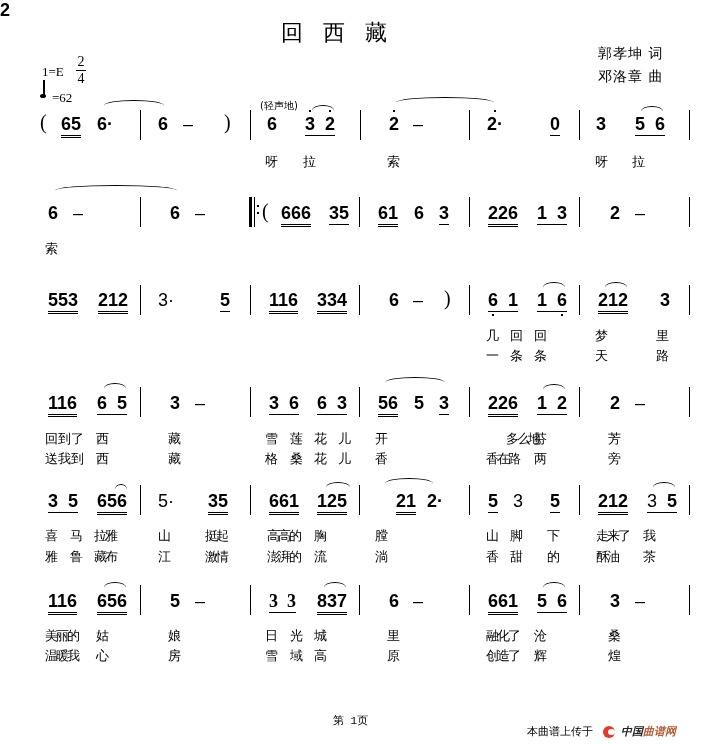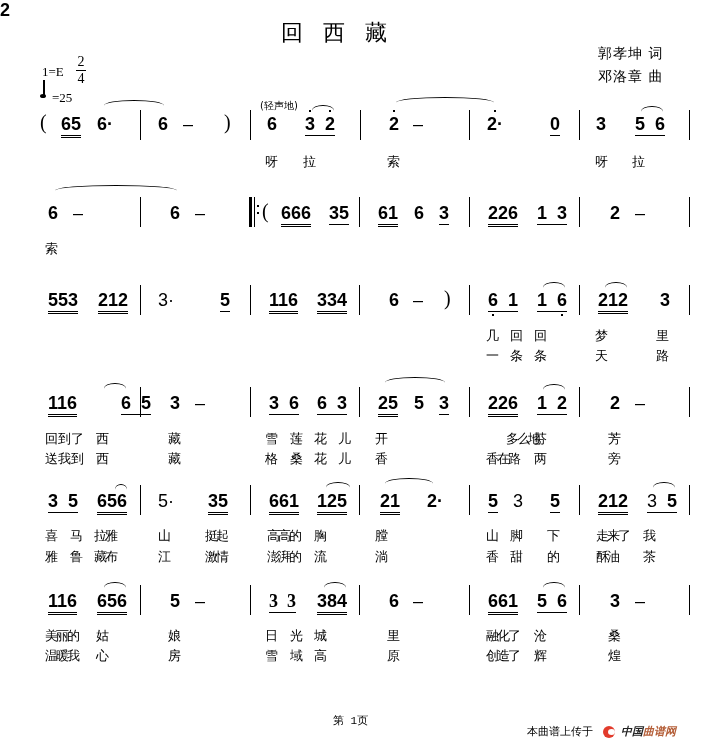--- a/index.html
+++ b/index.html
@@ -34,21 +34,21 @@
 <div class="abs credit" style="left:598px;top:68px;">邓洛章 曲</div>
 
 <div class="abs meta" style="left:42px;top:64px;">1=E</div>
 <div class="abs frac" style="left:74px;top:55px;width:14px;">
   <div>2</div>
   <div class="bar"></div>
   <div>4</div>
 </div>
 <div class="abs" style="left:43px;top:80px;width:1.5px;height:16px;background:#000;"></div>
 <div class="abs" style="left:40px;top:94px;width:6px;height:4px;border-radius:50%;background:#000;"></div>
-<div class="abs meta" style="left:52px;top:90px;">=25</div>
+<div class="abs meta" style="left:52px;top:90px;">=62</div>
 
 <div>
   <span class="abs note paren" style="left:40px;top:112px;">(</span>
   <span class="abs note ul2" style="left:61px;top:114px;">65</span>
   <span class="abs note" style="left:97px;top:114px;">6·</span>
   <div class="slur" style="left:104px;top:100px;width:60px;"></div>
   <div class="barline" style="left:140px;top:110px;"></div>
   <span class="abs note" style="left:158px;top:114px;">6</span>
   <span class="abs note" style="left:183px;top:114px;font-weight:normal;">–</span>
   <span class="abs note paren" style="left:224px;top:112px;">)</span>
@@ -146,36 +146,36 @@
   <span class="abs lyric" style="left:656px;top:327px;">里</span>
   <span class="abs lyric" style="left:486px;top:347px;">一</span>
   <span class="abs lyric" style="left:510px;top:347px;">条</span>
   <span class="abs lyric" style="left:534px;top:347px;">条</span>
   <span class="abs lyric" style="left:595px;top:347px;">天</span>
   <span class="abs lyric" style="left:656px;top:347px;">路</span>
 </div>
 
 <div>
   <span class="abs note ul2" style="left:48px;top:393px;"><span class="n">116</span></span>
-  <span class="abs note ul1" style="left:97px;top:393px;margin-left:24px;">
+  <span class="abs note ul1" style="left:97px;top:393px;">
     <span class="n">6</span>&nbsp;&nbsp;<span class="n">5</span>
   </span>
   <div class="slur" style="left:104px;top:383px;width:22px;"></div>
   <div class="barline" style="left:140px;top:387px;"></div>
   <span class="abs note" style="left:170px;top:393px;">3</span>
   <span class="abs note" style="left:195px;top:393px;font-weight:normal;">–</span>
   <div class="barline" style="left:250px;top:387px;"></div>
   <span class="abs note ul1" style="left:269px;top:393px;">
     <span class="n">3</span>&nbsp;&nbsp;<span class="n">6</span>
   </span>
   <span class="abs note ul1" style="left:317px;top:393px;">
     <span class="n">6</span>&nbsp;&nbsp;<span class="n">3</span>
   </span>
   <div class="barline" style="left:359px;top:387px;"></div>
-  <span class="abs note ul2" style="left:378px;top:393px;">25</span>
+  <span class="abs note ul2" style="left:378px;top:393px;">56</span>
   <span class="abs note" style="left:414px;top:393px;">5</span>
   <span class="abs note ul1" style="left:439px;top:393px;">3</span>
   <div class="slur" style="left:385px;top:377px;width:60px;"></div>
   <div class="barline" style="left:469px;top:387px;"></div>
   <span class="abs note ul2" style="left:488px;top:393px;">226</span>
   <span class="abs note ul1" style="left:537px;top:393px;">
     <span class="n">1</span>&nbsp;&nbsp;<span class="n">2</span>
   </span>
   <div class="slur" style="left:543px;top:384px;width:22px;"></div>
   <div class="barline" style="left:579px;top:387px;"></div>
@@ -214,21 +214,21 @@
   <span class="abs note ul2" style="left:97px;top:491px;">656</span>
   <div class="slur" style="left:115px;top:484px;width:12px;"></div>
   <div class="barline" style="left:140px;top:485px;"></div>
   <span class="abs note" style="left:158px;top:491px;font-weight:normal;">5·</span>
   <span class="abs note ul2" style="left:208px;top:491px;">35</span>
   <div class="barline" style="left:250px;top:485px;"></div>
   <span class="abs note ul2" style="left:269px;top:491px;">661</span>
   <span class="abs note ul2" style="left:317px;top:491px;">125</span>
   <div class="slur" style="left:326px;top:482px;width:24px;"></div>
   <div class="barline" style="left:359px;top:485px;"></div>
-  <span class="abs note ul2" style="left:380px;top:491px;">21</span>
+  <span class="abs note ul2" style="left:396px;top:491px;">21</span>
   <span class="abs note" style="left:427px;top:491px;">2·</span>
   <div class="slur" style="left:385px;top:478px;width:48px;"></div>
   <div class="barline" style="left:469px;top:485px;"></div>
   <span class="abs note ul1" style="left:488px;top:491px;">5</span>
   <span class="abs note" style="left:513px;top:491px;font-weight:normal;">3</span>
   <span class="abs note ul1" style="left:550px;top:491px;">5</span>
   <div class="barline" style="left:579px;top:485px;"></div>
   <span class="abs note ul2" style="left:598px;top:491px;">212</span>
   <span class="abs note ul1" style="left:647px;top:491px;">
     <span class="n" style="font-weight:normal;">3</span>&nbsp;&nbsp;<span class="n">5</span>
@@ -268,21 +268,21 @@
   <span class="abs note ul2" style="left:48px;top:591px;">116</span>
   <span class="abs note ul2" style="left:97px;top:591px;">656</span>
   <div class="slur" style="left:104px;top:582px;width:22px;"></div>
   <div class="barline" style="left:140px;top:585px;"></div>
   <span class="abs note" style="left:170px;top:591px;">5</span>
   <span class="abs note" style="left:195px;top:591px;font-weight:normal;">–</span>
   <div class="barline" style="left:250px;top:585px;"></div>
   <span class="abs note ul1" style="left:269px;top:591px;font-family:Liberation Serif, serif;">
     <span class="n">3</span>&nbsp;&nbsp;<span class="n">3</span>
   </span>
-  <span class="abs note ul2" style="left:317px;top:591px;">384</span>
+  <span class="abs note ul2" style="left:317px;top:591px;">837</span>
   <div class="slur" style="left:324px;top:582px;width:22px;"></div>
   <div class="barline" style="left:359px;top:585px;"></div>
   <span class="abs note" style="left:389px;top:591px;">6</span>
   <span class="abs note" style="left:413px;top:591px;font-weight:normal;">–</span>
   <div class="barline" style="left:469px;top:585px;"></div>
   <span class="abs note ul2" style="left:488px;top:591px;">661</span>
   <span class="abs note ul1" style="left:537px;top:591px;">
     <span class="n">5</span>&nbsp;&nbsp;<span class="n">6</span>
   </span>
   <div class="slur" style="left:543px;top:582px;width:22px;"></div>

